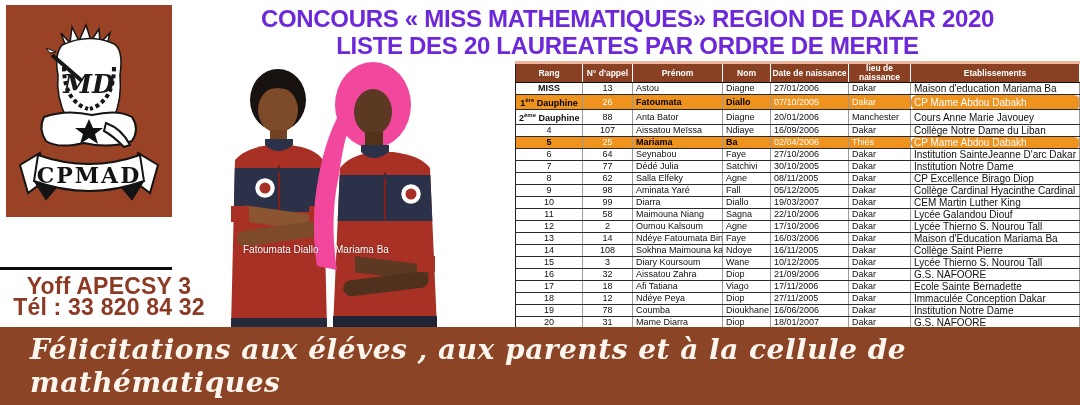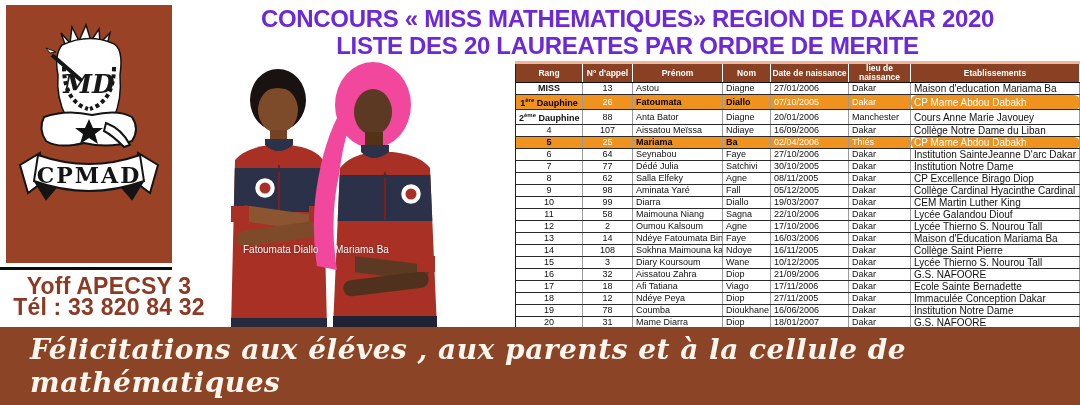--- a/index.html
+++ b/index.html
@@ -4,21 +4,21 @@
 <style>
   :root{
     --panel:#9a4226; --header:#8a4123; --orange:#f0931e; --banner:#8b4425;
     --accent:#8c3a24; --shirt:#a93025; --navy:#2b3149; --pink:#f1479d;
   }
   *{margin:0;padding:0;box-sizing:border-box;}
   body{font-family:"Liberation Sans",sans-serif;background:#fff;}
   .poster{position:relative;width:1080px;height:405px;background:#fff;overflow:hidden;}
 
   
-  .left-panel{position:absolute;left:6px;top:5px;width:166px;height:258px;background:var(--panel);}
+  .left-panel{position:absolute;left:6px;top:5px;width:166px;height:212px;background:var(--panel);}
   .black-rule{position:absolute;left:0;top:267px;width:172px;height:3px;background:#0c0c0c;}
   .contact{position:absolute;left:0;top:276px;width:218px;text-align:center;color:var(--accent);
            font-weight:bold;font-size:23px;line-height:21px;letter-spacing:.2px;}
 
   
   .title{position:absolute;left:180px;top:5px;width:895px;text-align:center;color:#6d28d9;
          font-weight:800;font-size:24px;line-height:27px;letter-spacing:-0.3px;}
 
   
   .photo{position:absolute;left:215px;top:60px;width:290px;height:270px;z-index:1;}

